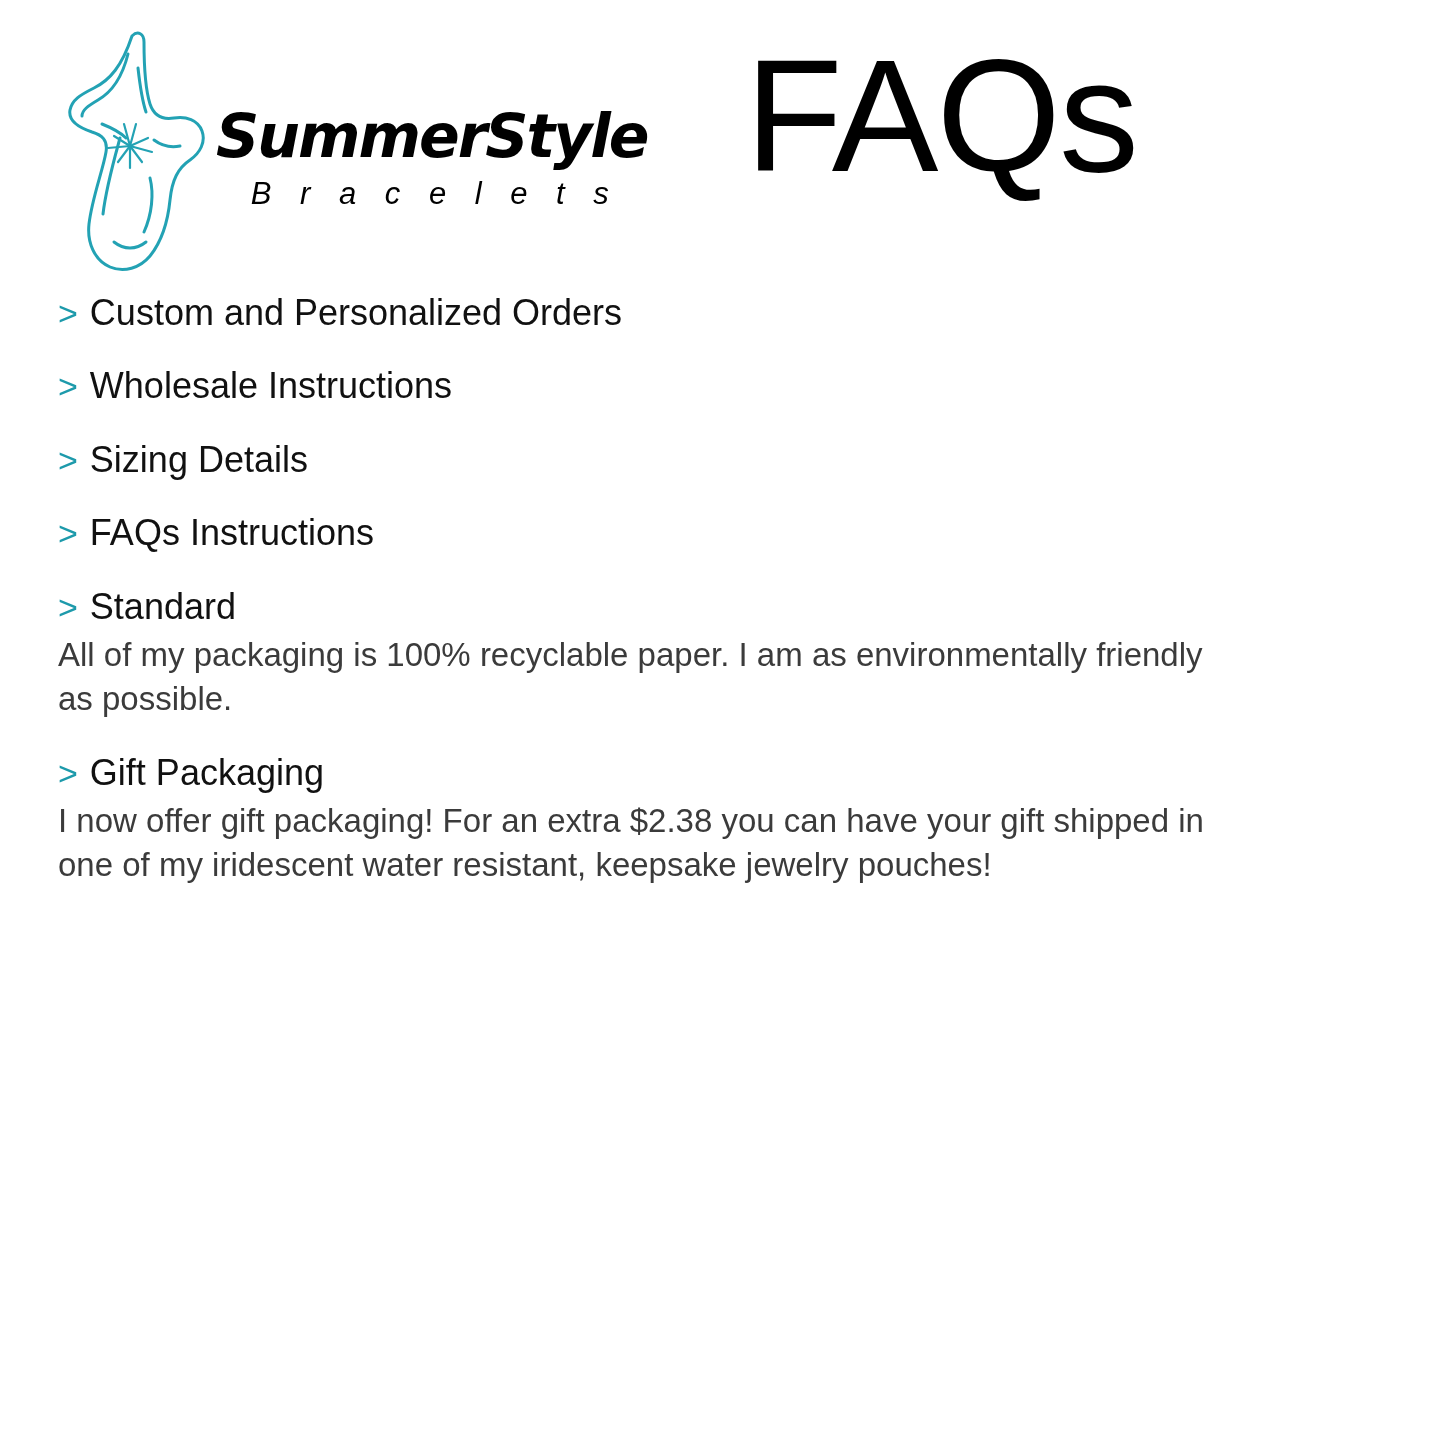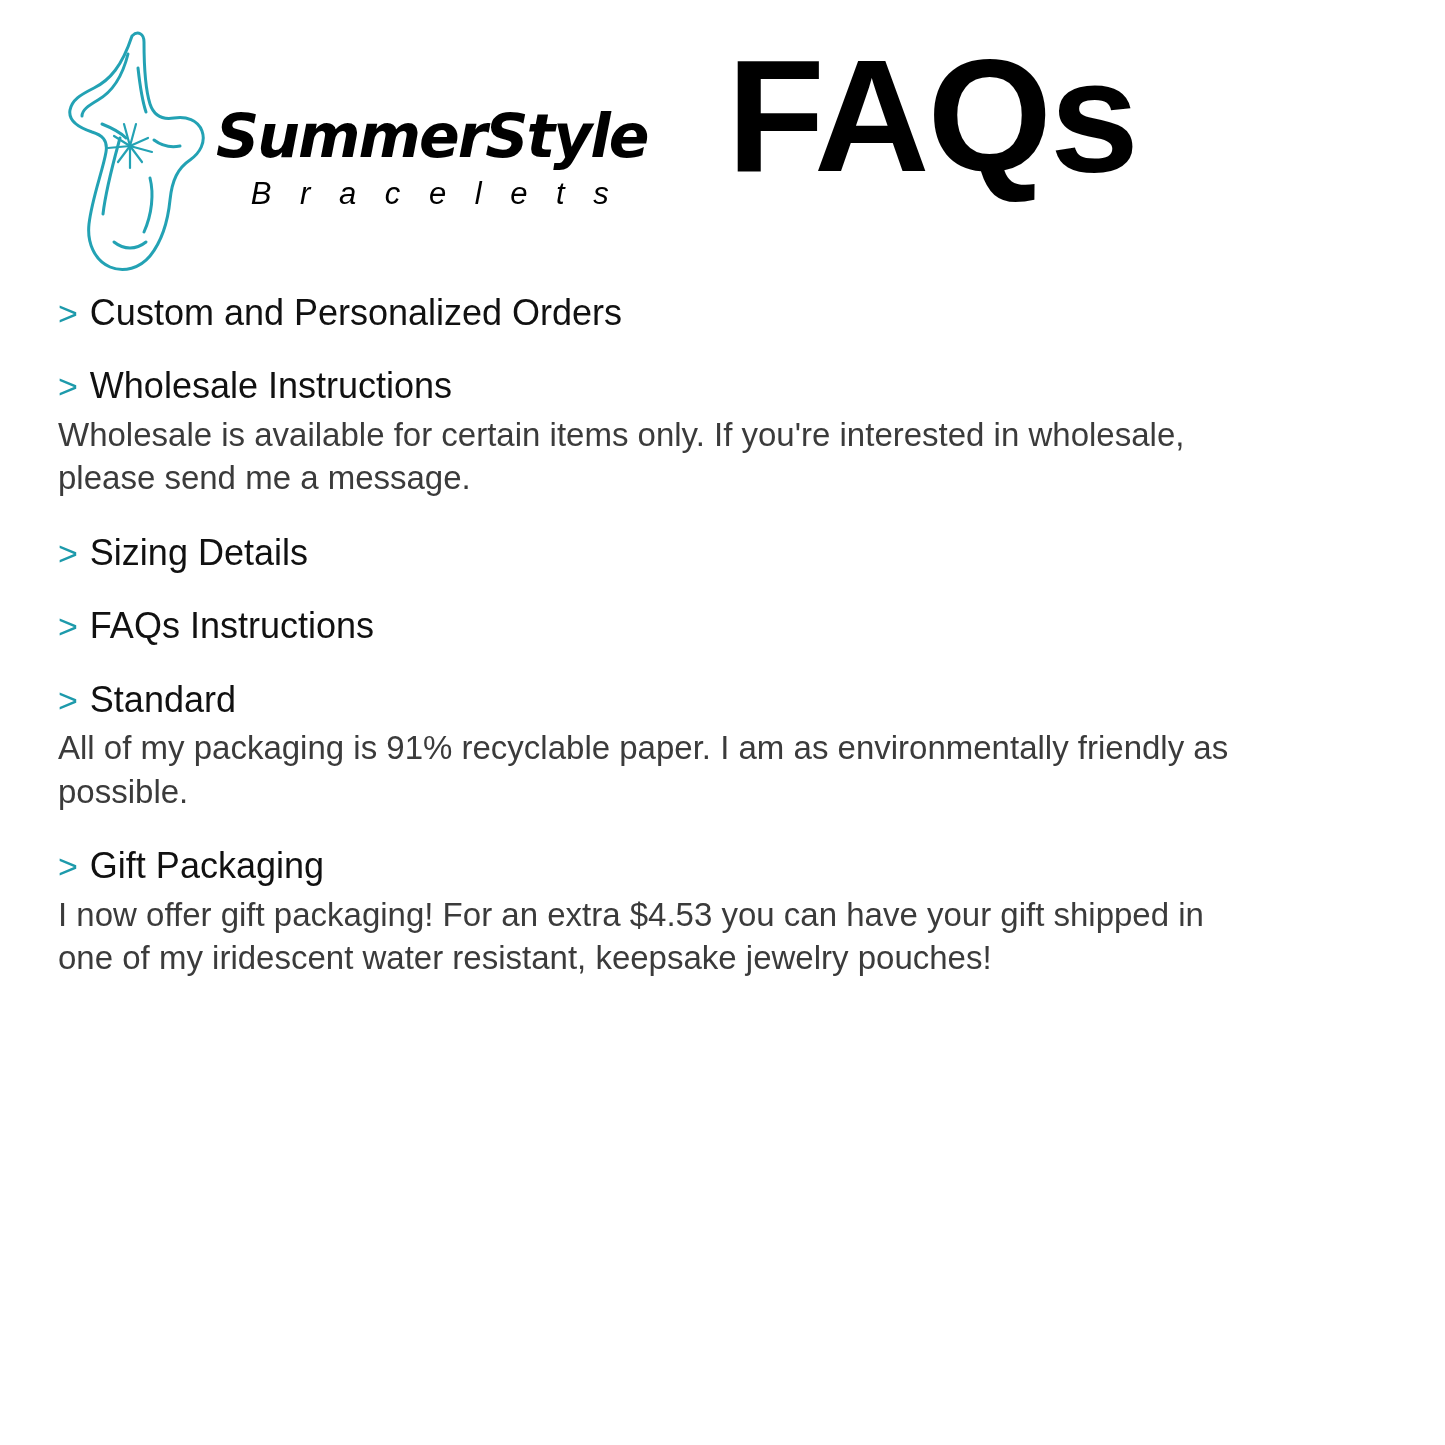--- a/index.html
+++ b/index.html
@@ -62,21 +62,21 @@
     margin-top: 10px;
     margin-left: 6px;
     font-style: italic;
   }
   .faq-title {
     position: absolute;
     right: 62px;
     top: 36px;
     font-family: "Liberation Sans", sans-serif;
     font-size: 160px;
-    font-weight: bold;
+    font-weight: normal;
     line-height: 1;
     color: #000000;
     letter-spacing: -2px;
   }
 
   
   .faq-list {
     position: absolute;
     left: 58px;
     top: 292px;
@@ -165,21 +165,20 @@
         <span class="chevron">&gt;</span>
         <span>Custom and Personalized Orders</span>
       </div>
     </div>
 
     <div class="faq-item">
       <div class="faq-q">
         <span class="chevron">&gt;</span>
         <span>Wholesale Instructions</span>
       </div>
-      <p class="faq-a">Wholesale is available for certain items only. If you're interested in wholesale, please send me a message.</p>
     </div>
 
     <div class="faq-item">
       <div class="faq-q">
         <span class="chevron">&gt;</span>
         <span>Sizing Details</span>
       </div>
     </div>
 
     <div class="faq-item">
@@ -187,25 +186,25 @@
         <span class="chevron">&gt;</span>
         <span>FAQs Instructions</span>
       </div>
     </div>
 
     <div class="faq-item">
       <div class="faq-q">
         <span class="chevron">&gt;</span>
         <span>Standard</span>
       </div>
-      <p class="faq-a">All of my packaging is 91% recyclable paper. I am as environmentally friendly as possible.</p>
+      <p class="faq-a">All of my packaging is 100% recyclable paper. I am as environmentally friendly as possible.</p>
     </div>
 
     <div class="faq-item">
       <div class="faq-q">
         <span class="chevron">&gt;</span>
         <span>Gift Packaging</span>
       </div>
-      <p class="faq-a">I now offer gift packaging! For an extra $4.53 you can have your gift shipped in one of my iridescent water resistant, keepsake jewelry pouches!</p>
+      <p class="faq-a">I now offer gift packaging! For an extra $2.38 you can have your gift shipped in one of my iridescent water resistant, keepsake jewelry pouches!</p>
     </div>
 
   </div>
 </div>
 
 </body></html>

